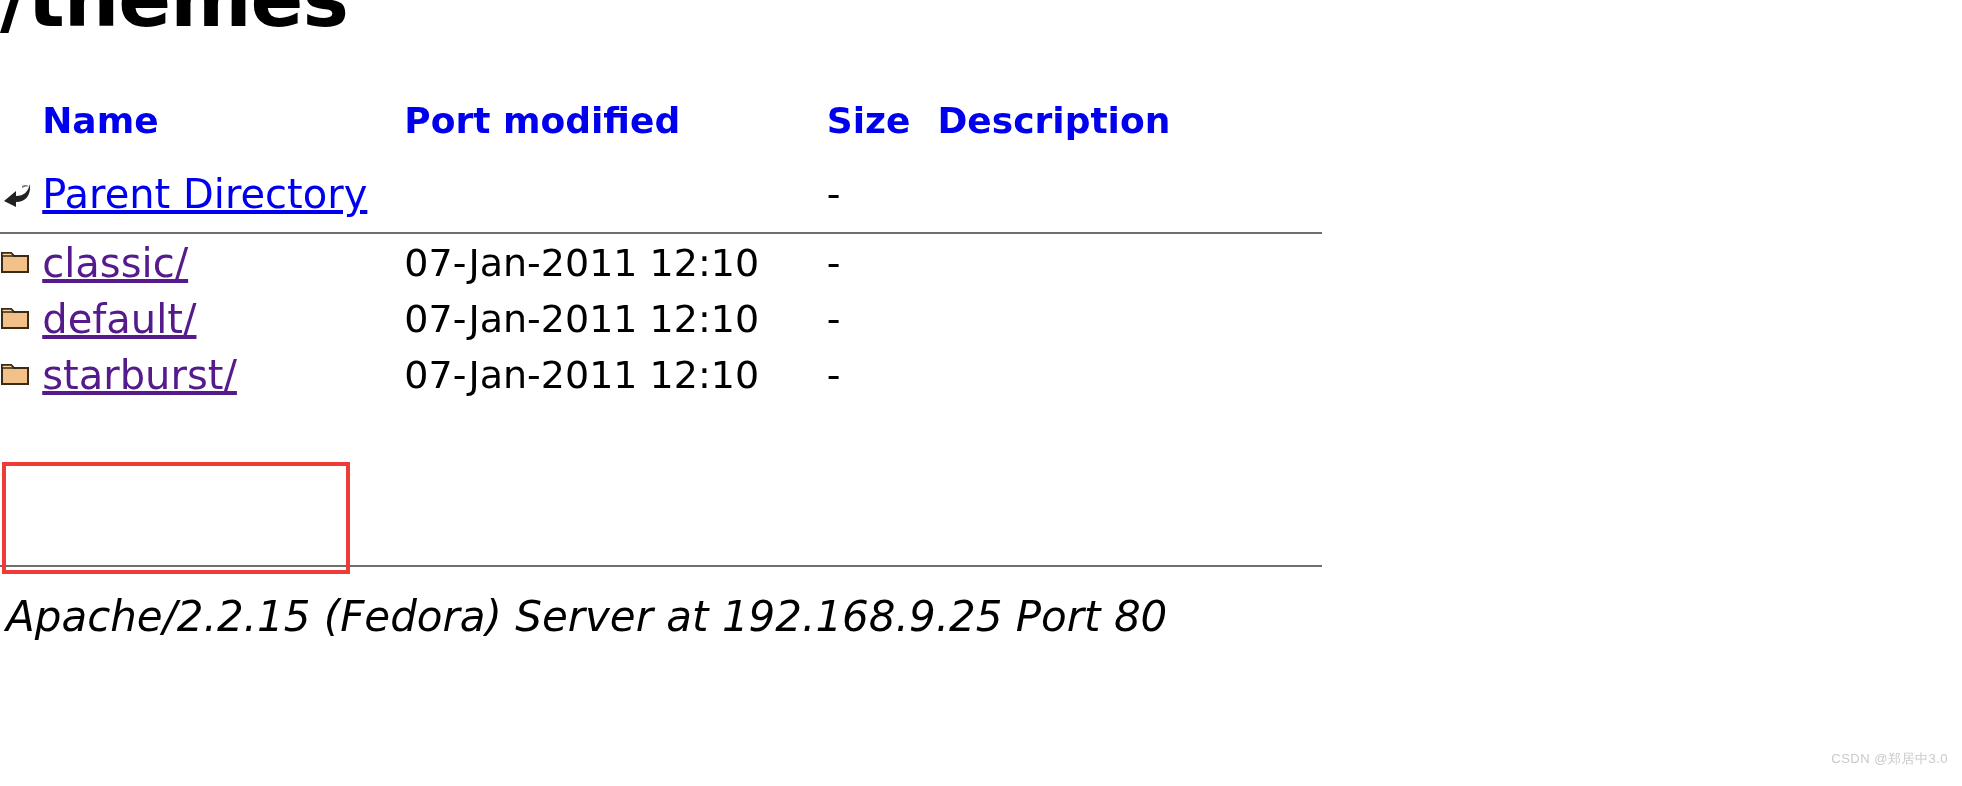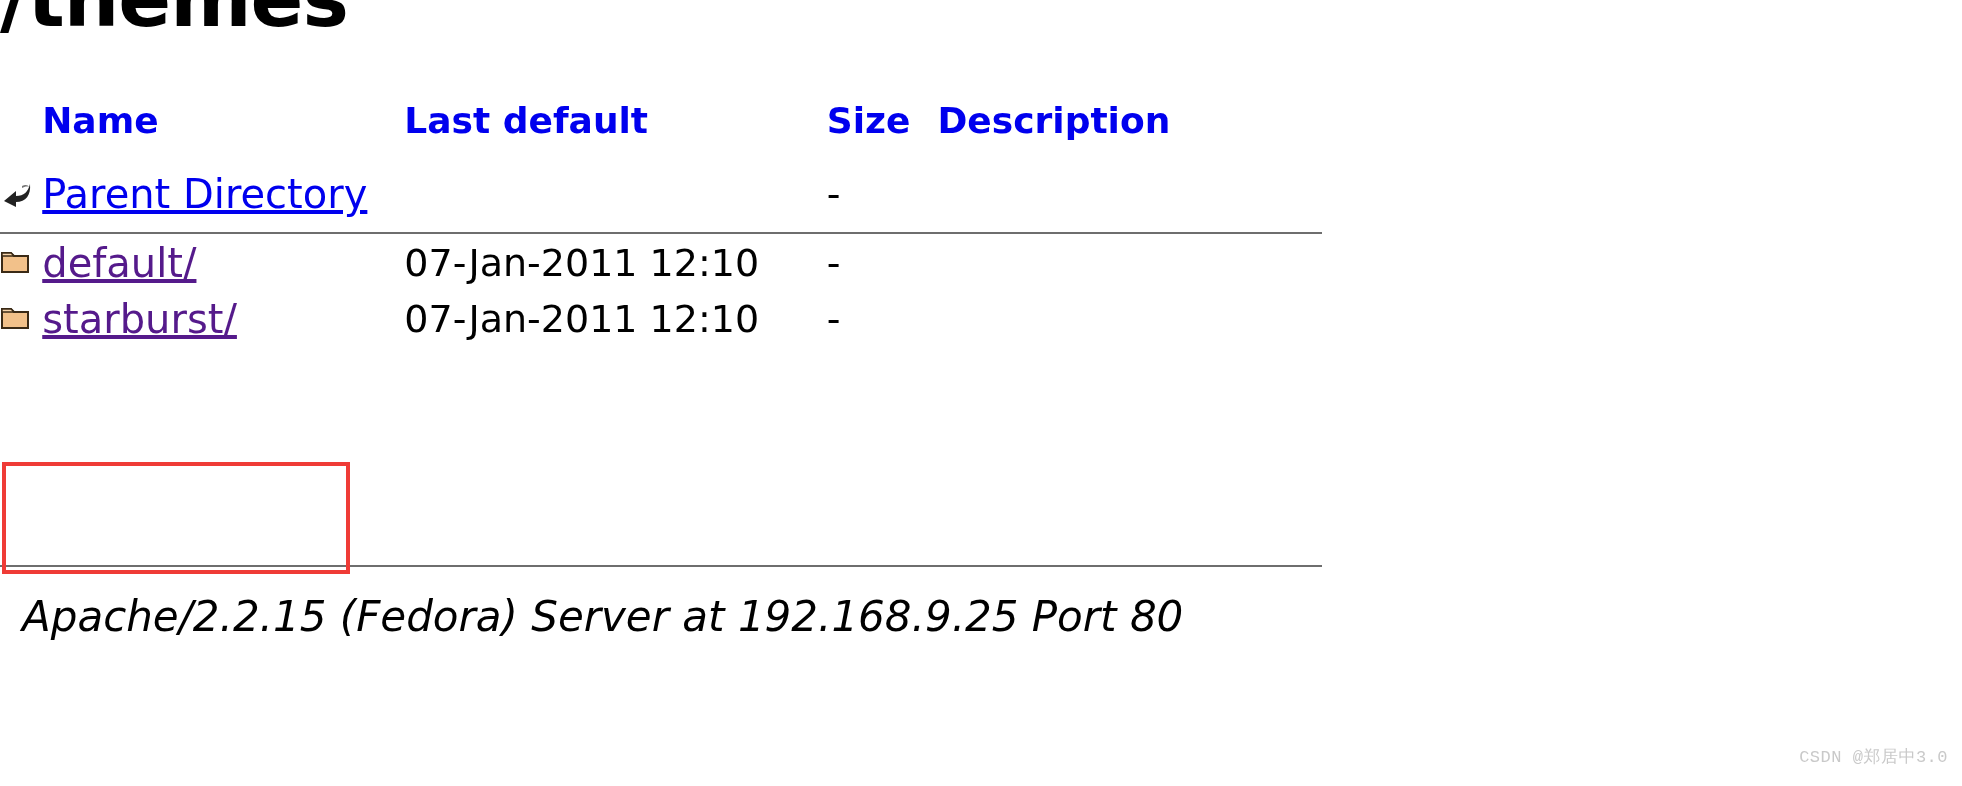--- a/index.html
+++ b/index.html
@@ -139,33 +139,32 @@
   
   #footer {
     position: absolute;
     left: 6px;
     top: 592px;
     font-size: 42px;
     font-style: italic;
     color: #000000;
     white-space: nowrap;
     font-family: "DejaVu Sans", "Liberation Sans", sans-serif;
-    margin-left: 16px;
   }
 
   
   #watermark {
     position: absolute;
     right: 14px;
     bottom: 18px;
-    font-size: 17px;
+    font-size: 13px;
     color: #c9c9c9;
     letter-spacing: 0.5px;
     white-space: nowrap;
-    font-family: Liberation Mono, monospace;
+    font-family: Liberation Sans, sans-serif;
     margin-left: 43px;
   }
 </style>
 </head>
 <body>
 
 <div id="page-title">/themes</div>
 
 <table id="listing">
   <colgroup>
@@ -175,21 +174,21 @@
       <col class="col-size">
       <col class="col-desc">
   </colgroup>
   <thead>
     <tr>
       <th></th>
       <th class="h-name">
         <span class="hlink">Name</span>
       </th>
       <th class="h-date">
-        <span class="hlink">Last default</span>
+        <span class="hlink">Port modified</span>
       </th>
       <th class="h-size">
         <span class="hlink">Size</span>
       </th>
       <th class="h-desc">
         <span class="hlink">Description</span>
       </th>
     </tr>
   </thead>
   <tbody>
@@ -204,48 +203,64 @@
         </span>
       </td>
       <td class="row-name">
         <a class="unvisited">Parent Directory</a>
       </td>
       <td class="row-date"></td>
       <td class="row-size">-</td>
       <td class="row-desc"></td>
     </tr>
 
-
     <tr class="entry">
       <td class="row-cell-icon">
         <span class="icon-wrap icon-folder">
           <svg width="30" height="28" viewBox="0 0 30 28" xmlns="http://www.w3.org/2000/svg">
             <path d="M2 5 h9 l3 3 h14 v16 h-26 z" fill="#f2c18a" stroke="#3a2a16" stroke-width="2"></path>
             <path d="M2 5 h9 l3 3 h-12 z" fill="#f8d6ad" stroke="#3a2a16" stroke-width="1.4"></path>
           </svg>
         </span>
       </td>
       <td class="row-name">
-        <a>default/</a>
+        <a>classic/</a>
       </td>
       <td class="row-date">07-Jan-2011 12:10</td>
       <td class="row-size">-</td>
       <td class="row-desc"></td>
     </tr>
 
     <tr class="entry">
       <td class="row-cell-icon">
         <span class="icon-wrap icon-folder">
           <svg width="30" height="28" viewBox="0 0 30 28" xmlns="http://www.w3.org/2000/svg">
             <path d="M2 5 h9 l3 3 h14 v16 h-26 z" fill="#f2c18a" stroke="#3a2a16" stroke-width="2"></path>
             <path d="M2 5 h9 l3 3 h-12 z" fill="#f8d6ad" stroke="#3a2a16" stroke-width="1.4"></path>
           </svg>
         </span>
       </td>
       <td class="row-name">
+        <a>default/</a>
+      </td>
+      <td class="row-date">07-Jan-2011 12:10</td>
+      <td class="row-size">-</td>
+      <td class="row-desc"></td>
+    </tr>
+
+    <tr class="entry">
+      <td class="row-cell-icon">
+        <span class="icon-wrap icon-folder">
+          <svg width="30" height="28" viewBox="0 0 30 28" xmlns="http://www.w3.org/2000/svg">
+            <path d="M2 5 h9 l3 3 h14 v16 h-26 z" fill="#f2c18a" stroke="#3a2a16" stroke-width="2"></path>
+            <path d="M2 5 h9 l3 3 h-12 z" fill="#f8d6ad" stroke="#3a2a16" stroke-width="1.4"></path>
+          </svg>
+        </span>
+      </td>
+      <td class="row-name">
         <a>starburst/</a>
       </td>
       <td class="row-date">07-Jan-2011 12:10</td>
       <td class="row-size">-</td>
       <td class="row-desc"></td>
     </tr>
   </tbody>
 </table>
 
 <hr class="hr" id="hr-top">

